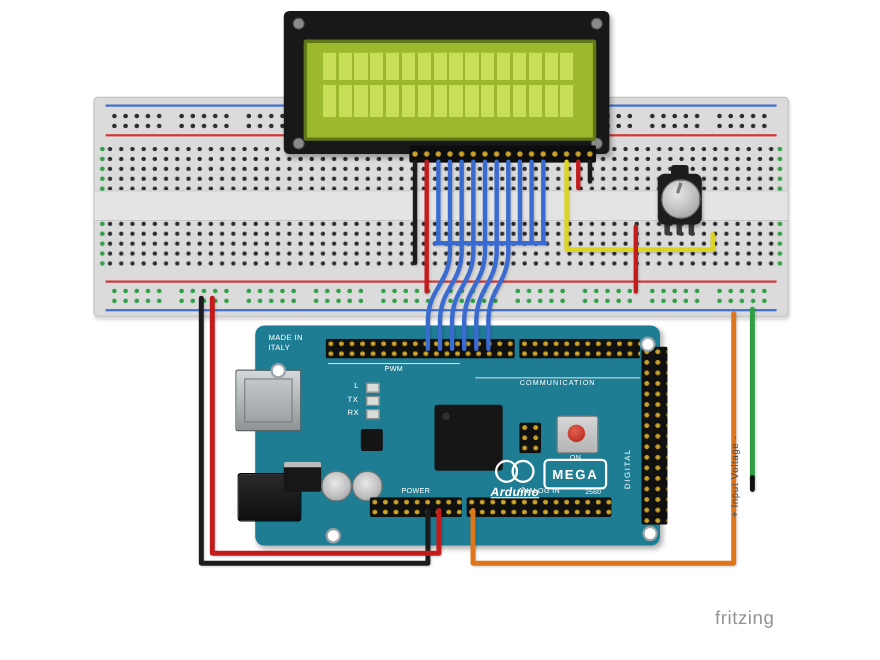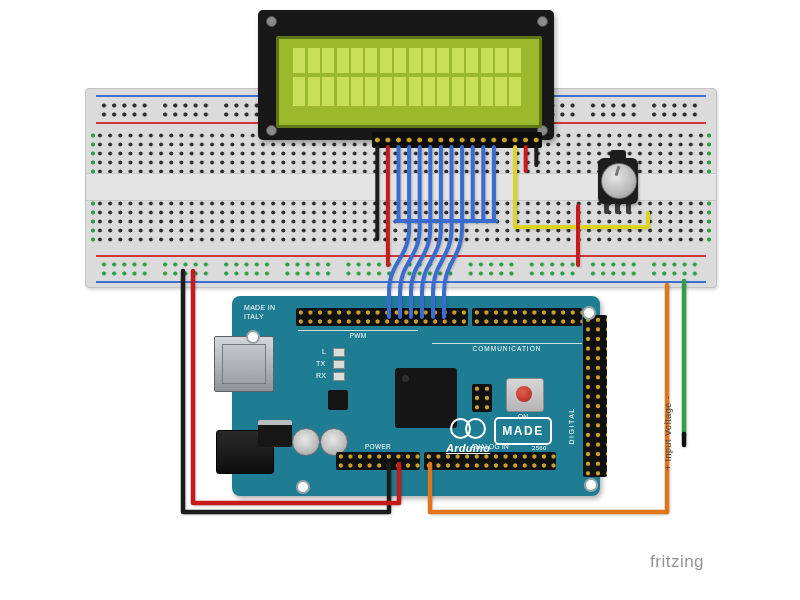--- a/index.html
+++ b/index.html
@@ -186,21 +186,21 @@
     <div class="a" id="chip-main"></div>
     <div class="a" id="chip-dot"></div>
     <div class="a" id="icsp"></div>
     <div class="a" id="reset"></div>
     <div class="a" id="reset-cap"></div>
     <div class="a board-text" id="on">ON</div>
 
     <div class="a logo-circle" style="left:218px;top:122px"></div>
     <div class="a logo-circle" style="left:233px;top:122px"></div>
     <div class="a board-text" id="brand">Arduino</div>
-    <div class="a" id="mega-box">MADE</div>
+    <div class="a" id="mega-box">MEGA</div>
     <div class="a board-text" id="mcu">2560</div>
 
     <div class="a board-text" id="digital">DIGITAL</div>
     <div class="a board-text" id="power-lbl">POWER</div>
     <div class="a board-text" id="analog-lbl">ANALOG IN</div>
 
     <div class="a mount" style="left:14px;top:34px"></div>
     <div class="a mount" style="left:350px;top:10px"></div>
     <div class="a mount" style="left:352px;top:182px"></div>
     <div class="a mount" style="left:64px;top:184px"></div>

